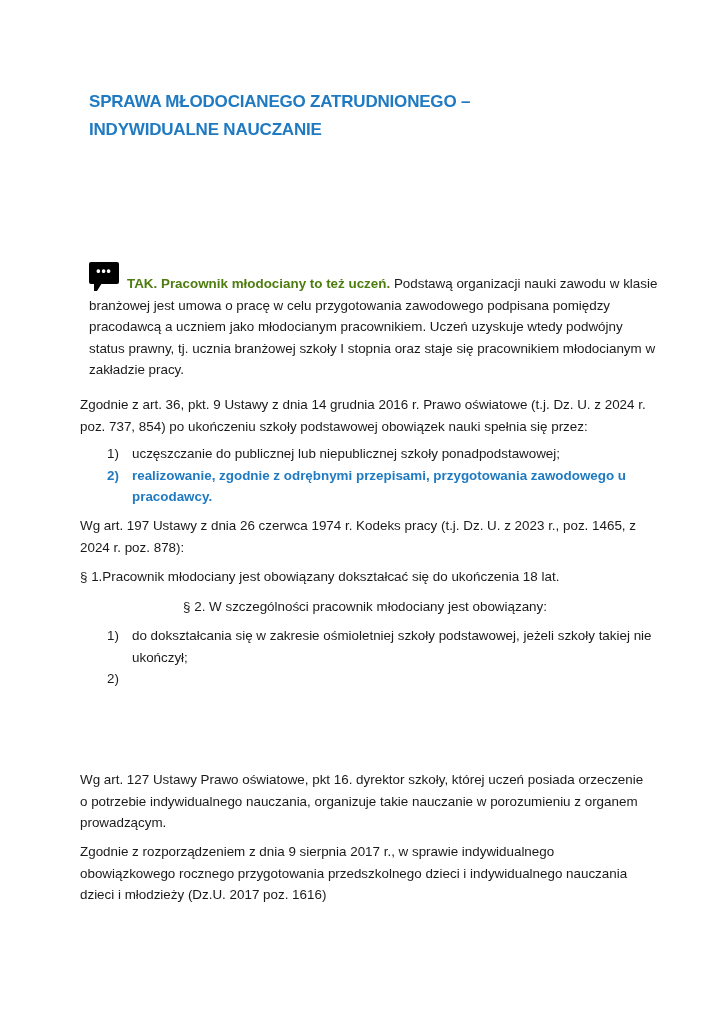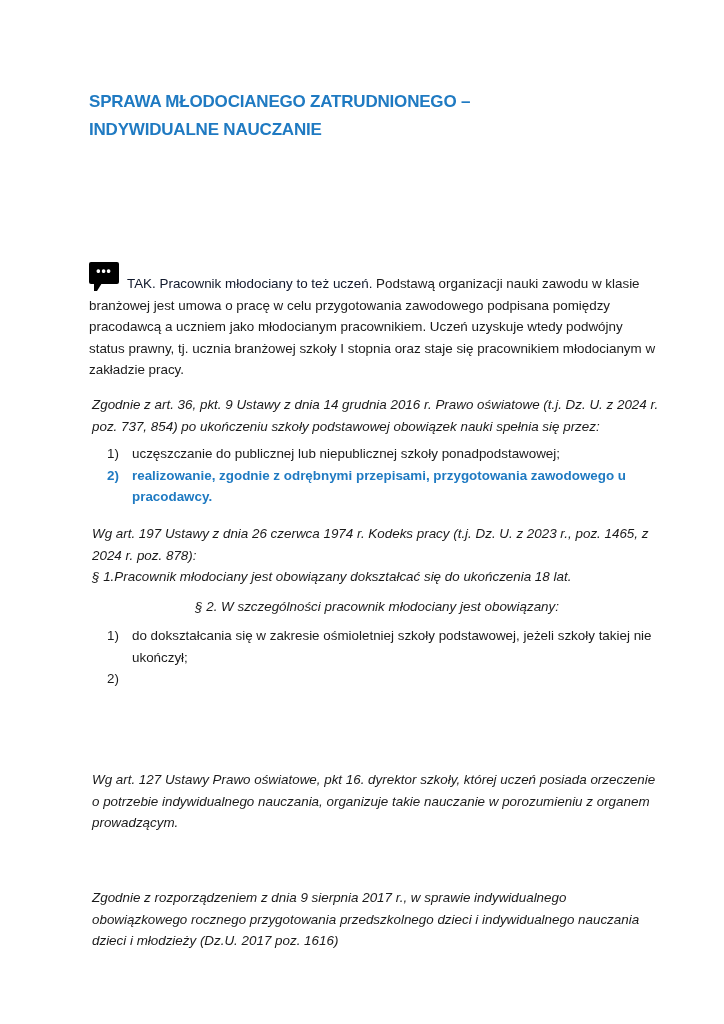--- a/index.html
+++ b/index.html
@@ -31,22 +31,22 @@
     }
     .a-icon::after {
       content: ""; position: absolute; left: 5px; bottom: -7px;
       border-left: 3px solid #000; border-right: 5px solid transparent; border-top: 8px solid #000;
       width: 0; height: 0;
     }
     .a-icon .dots {
       position: absolute; left: 0; right: 0; top: 2px; text-align: center;
       color: #fff; font-size: 12px; font-weight: bold; letter-spacing: 1px; line-height: 14px;
     }
-    .blue-bold { color: #0f172a; font-weight: normal; }
-    .para { position: absolute; left: 92px; width: 570px; font-size: 13.4px; line-height: 21.5px; font-style: italic; }
+    .blue-bold { color: #4d7c0f; font-weight: bold; }
+    .para { position: absolute; left: 80px; width: 570px; font-size: 13.4px; line-height: 21.5px; }
     .list { position: absolute; left: 107px; width: 550px; font-size: 13.4px; line-height: 21.5px; margin: 0; padding: 0; list-style: none; }
     .list li { position: relative; padding-left: 25px; }
     .list li .num { position: absolute; left: 0; top: 0; }
     .list li.hl { color: #1f7ac2; font-weight: bold; }
   </style>
 </head>
 <body>
 
 <div class="page">
 
@@ -60,29 +60,29 @@
     <span class="a-icon"><span class="dots">•••</span></span><span class="blue-bold">TAK. Pracownik młodociany  to też uczeń.</span><span> Podstawą organizacji nauki zawodu w  klasie branżowej jest umowa o pracę w celu przygotowania zawodowego podpisana pomiędzy pracodawcą a uczniem jako młodocianym pracownikiem. Uczeń uzyskuje wtedy podwójny status prawny, tj. ucznia branżowej szkoły I stopnia oraz staje się pracownikiem młodocianym w zakładzie pracy.</span>
   </div>
 
   <div class="para" style="top:394px;">Zgodnie z art. 36, pkt. 9 Ustawy z dnia 14 grudnia 2016 r. Prawo oświatowe (t.j. Dz. U. z 2024 r. poz. 737, 854) po ukończeniu szkoły podstawowej obowiązek nauki spełnia się przez:</div>
 
   <ul class="list" style="top:443px;">
     <li><span class="num">1)</span><span>uczęszczanie do publicznej lub niepublicznej szkoły ponadpodstawowej;</span></li>
     <li class="hl"><span class="num">2)</span><span>realizowanie, zgodnie z odrębnymi przepisami, przygotowania zawodowego u pracodawcy.</span></li>
   </ul>
 
-  <div class="para" style="top:515px;margin-top:8px;">Wg art. 197 Ustawy z dnia 26 czerwca 1974 r. Kodeks pracy (t.j. Dz. U. z 2023 r., poz. 1465, z  2024 r. poz. 878):</div>
+  <div class="para" style="top:515px;">Wg art. 197 Ustawy z dnia 26 czerwca 1974 r. Kodeks pracy (t.j. Dz. U. z 2023 r., poz. 1465, z  2024 r. poz. 878):</div>
 
   <div class="para" style="top:566px;">§ 1.Pracownik młodociany jest obowiązany dokształcać się do ukończenia 18 lat.</div>
 
   <div class="para" style="top:596px;text-align:center;">§ 2. W szczególności pracownik młodociany jest obowiązany:</div>
 
   <ul class="list" style="top:625px;">
     <li><span class="num">1)</span><span>do dokształcania się w zakresie ośmioletniej szkoły podstawowej, jeżeli szkoły takiej nie ukończył;</span></li>
     <li><span class="num">2)</span></li>
   </ul>
 
 
   <div class="para" style="top:769px;">Wg art. 127 Ustawy Prawo oświatowe, pkt 16. dyrektor szkoły, której uczeń posiada orzeczenie o potrzebie indywidualnego nauczania, organizuje takie nauczanie w  porozumieniu z organem prowadzącym.</div>
 
-  <div class="para" style="top:841px;margin-top:46px;">Zgodnie z rozporządzeniem z dnia 9 sierpnia 2017 r., w sprawie indywidualnego obowiązkowego rocznego przygotowania przedszkolnego dzieci i indywidualnego nauczania dzieci i młodzieży (Dz.U. 2017 poz. 1616)</div>
+  <div class="para" style="top:841px;">Zgodnie z rozporządzeniem z dnia 9 sierpnia 2017 r., w sprawie indywidualnego obowiązkowego rocznego przygotowania przedszkolnego dzieci i indywidualnego nauczania dzieci i młodzieży (Dz.U. 2017 poz. 1616)</div>
 
 </div>
 
 </body></html>

